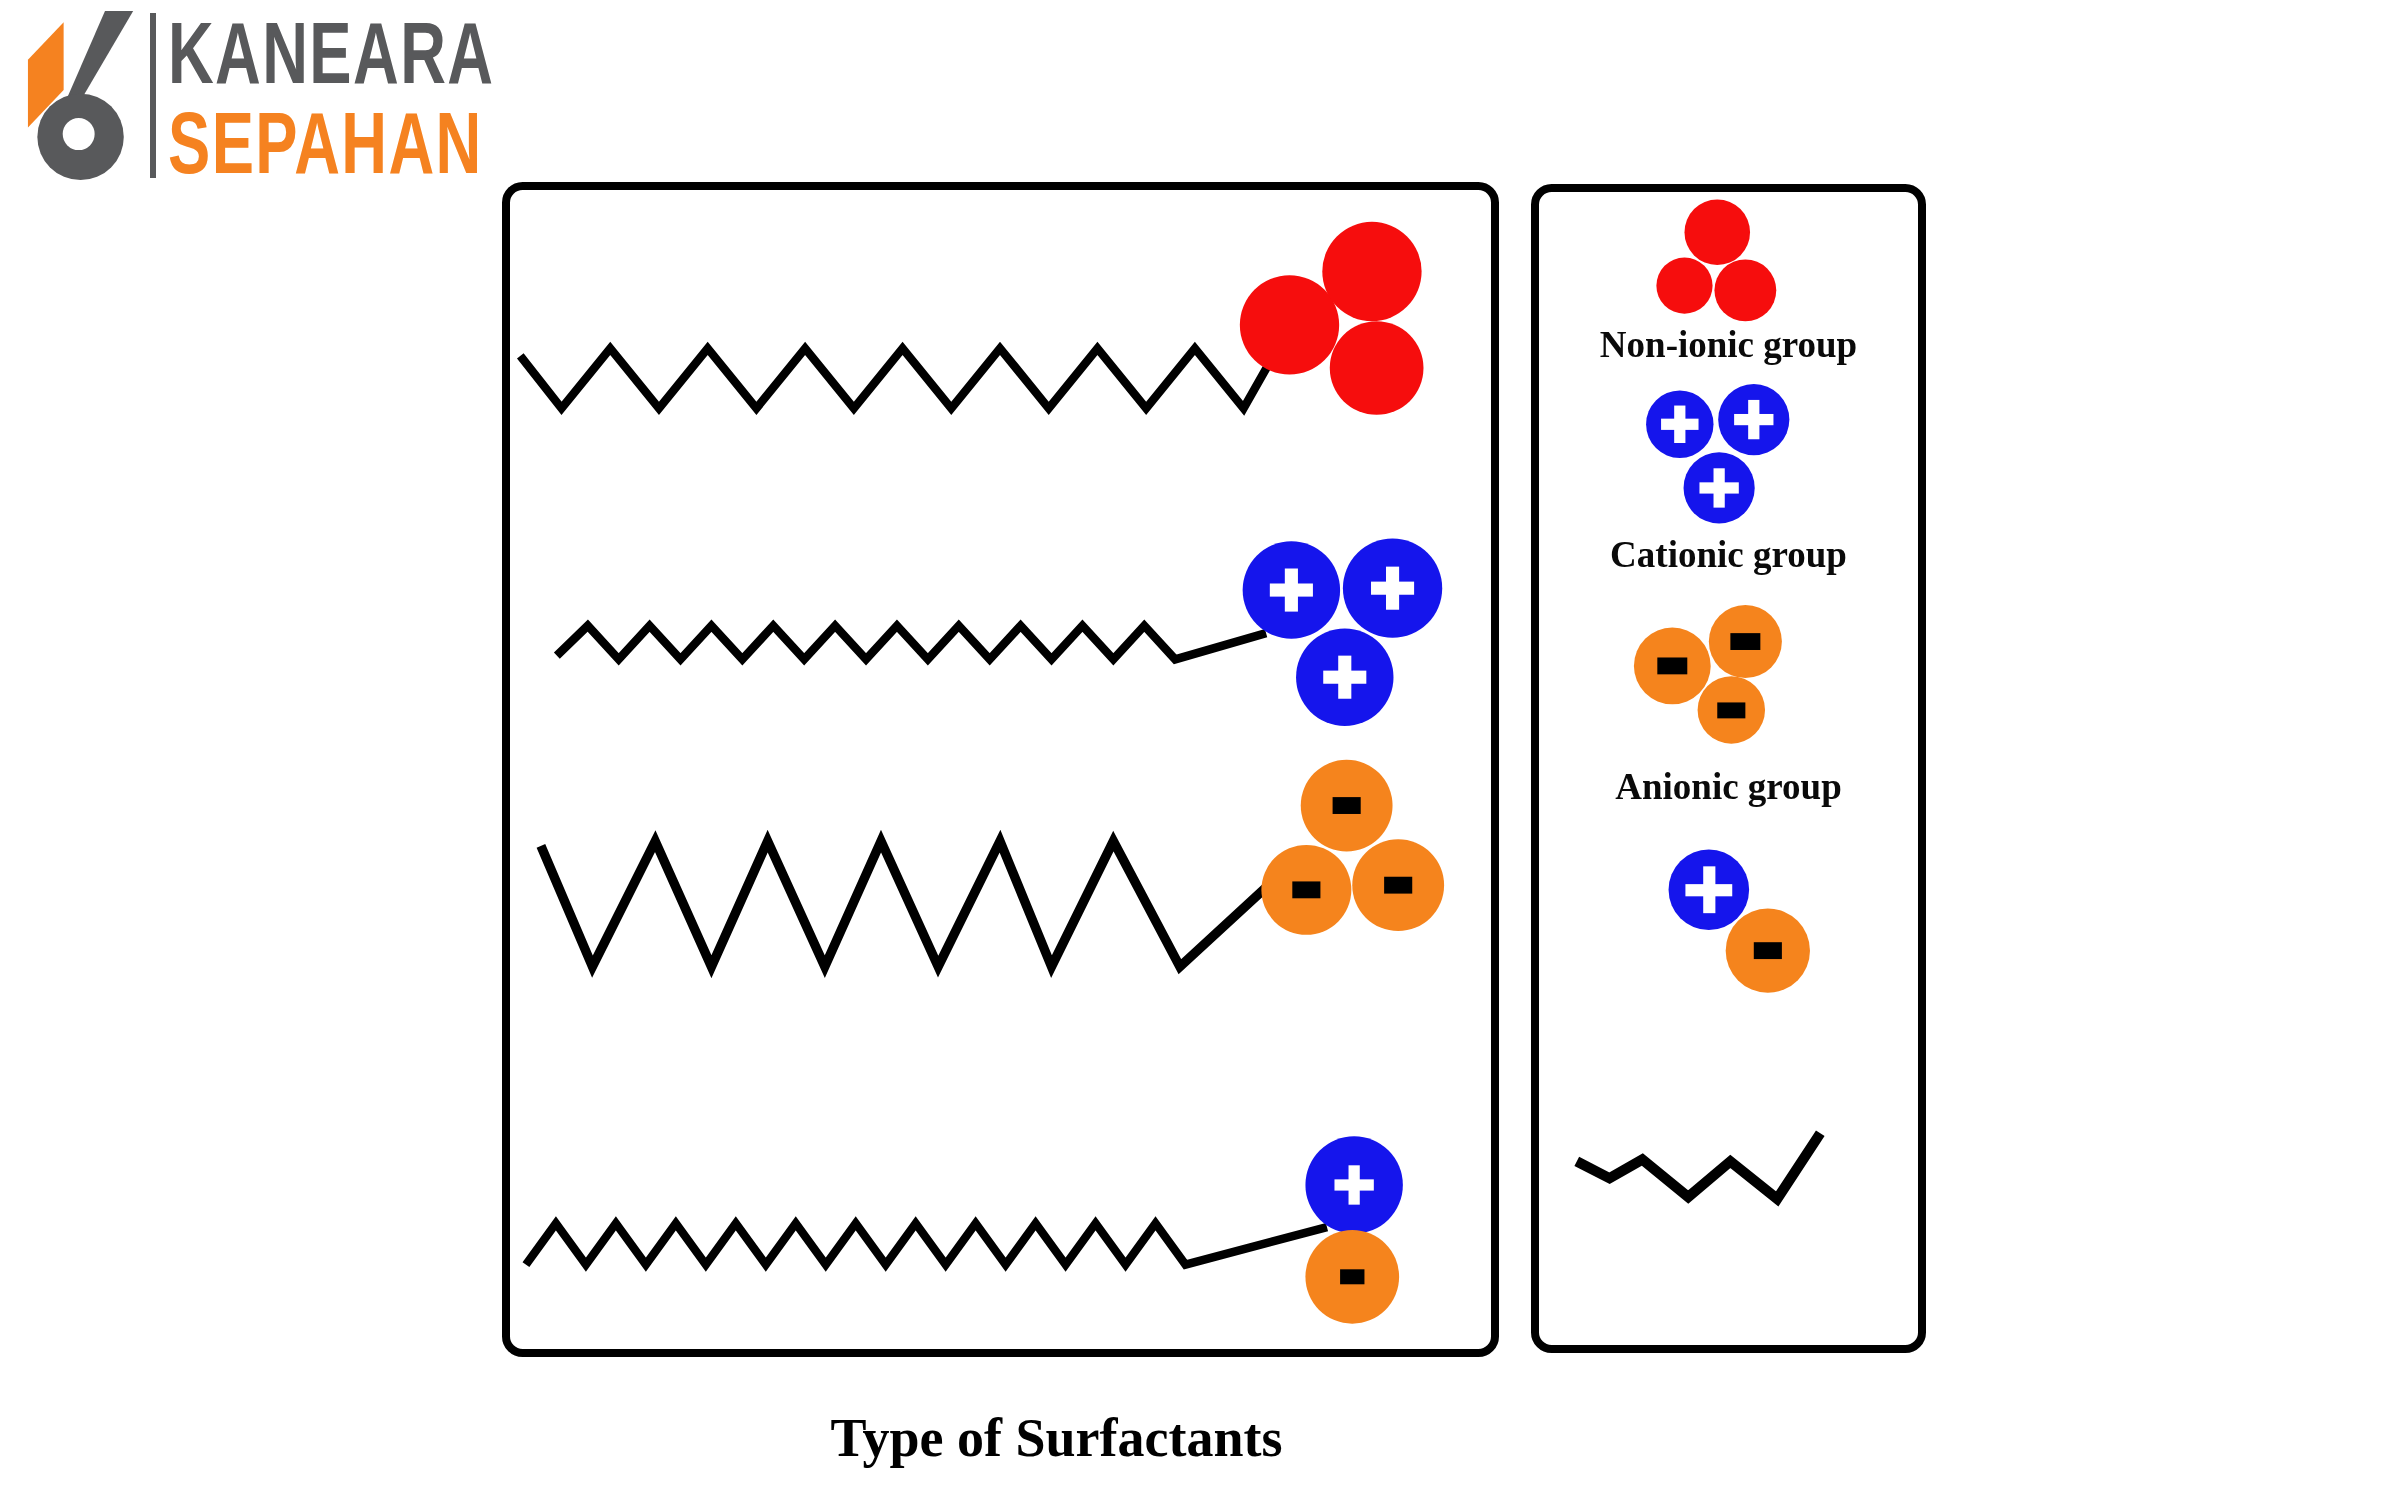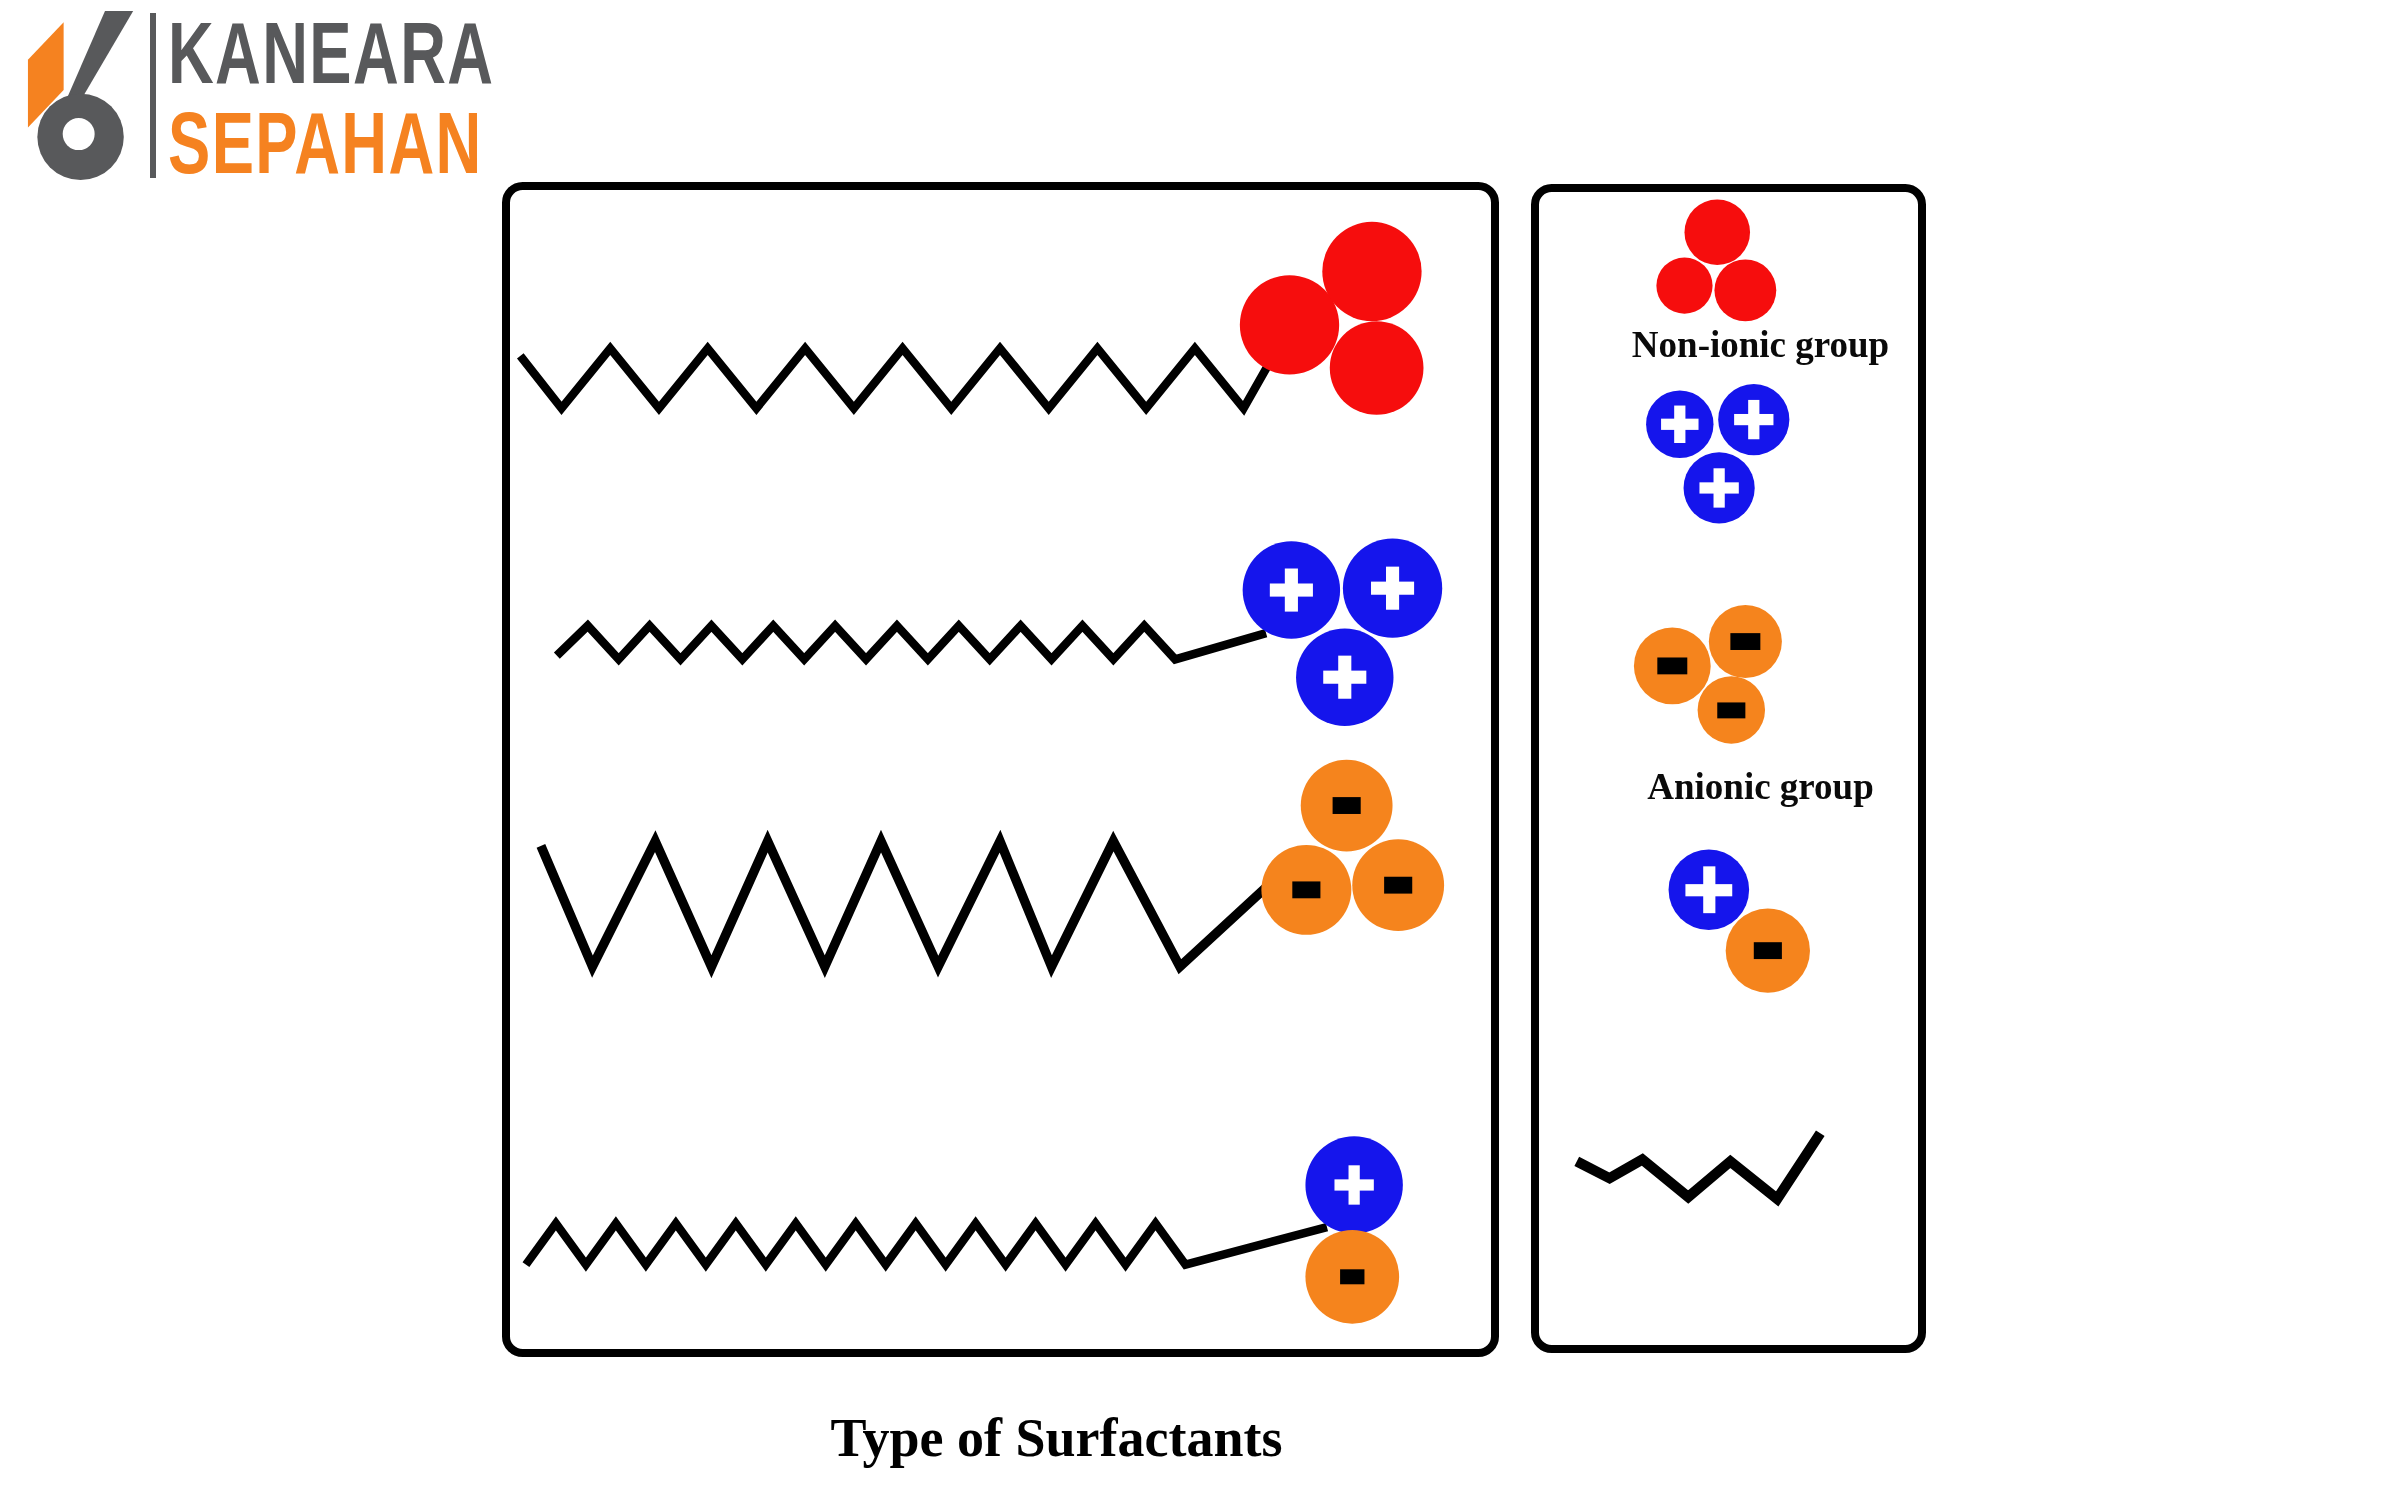--- a/index.html
+++ b/index.html
@@ -18,21 +18,21 @@
 
   
   .panel{position:absolute;border:8.4px solid #000;border-radius:20.6px;background:#fff;box-sizing:border-box;}
   #main-panel{left:502px;top:182px;width:997px;height:1175px;}
   #legend-panel{left:1531px;top:184px;width:395px;height:1169px;}
   .panel-svg{position:absolute;left:0;top:0;}
 
   
   .legend-label{position:absolute;left:0;width:100%;text-align:center;
                 font-family:"Liberation Serif","DejaVu Serif",serif;
-                font-weight:bold;font-size:37px;line-height:45px;color:#0a0a0a;white-space:nowrap;padding-left:32px;}
+                font-weight:bold;font-size:37px;line-height:45px;color:#0a0a0a;white-space:nowrap;}
 
   
   #diagram-title{position:absolute;left:558px;top:1407px;width:997px;text-align:center;
                  font-family:"Liberation Serif","DejaVu Serif",serif;
                  font-weight:bold;font-size:54px;color:#000;}
 </style>
 </head>
 <body>
 
 <div id="page">
@@ -140,19 +140,20 @@
           <rect x="156" y="739" width="50" height="13"></rect>
             <rect x="175" y="720" width="13" height="50"></rect>
         </g>
         <rect x="229" y="801" width="30" height="18" fill="#000"></rect>
       </g>
 
       <polyline points="40,1035 75,1053 110,1033 159,1073 204,1035 254,1075 300,1005" fill="none" stroke="#000" stroke-width="11"></polyline>
     </svg>
 
     <div class="legend-label" style="top:130px">Non-ionic group</div>
+    <div class="legend-label" style="top:340px">Cationic group</div>
     <div class="legend-label" style="top:572px">Anionic group</div>
   </div>
 
   <div id="diagram-title">Type of Surfactants</div>
 
 </div>
 
 
 </body></html>

